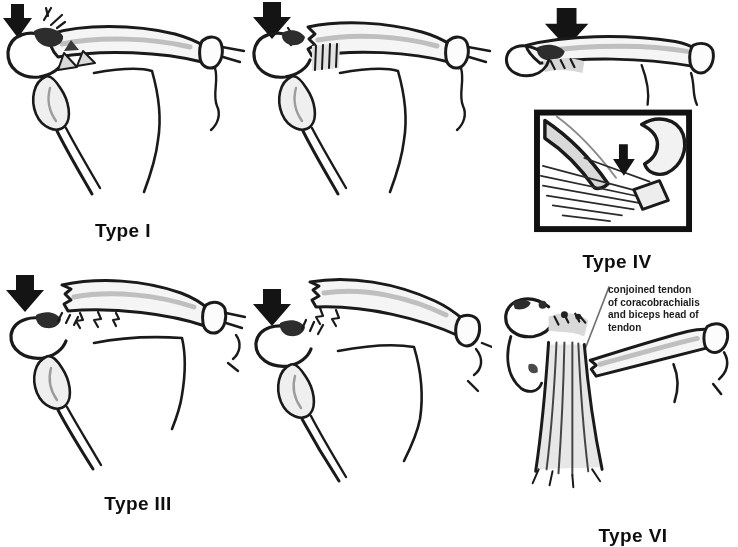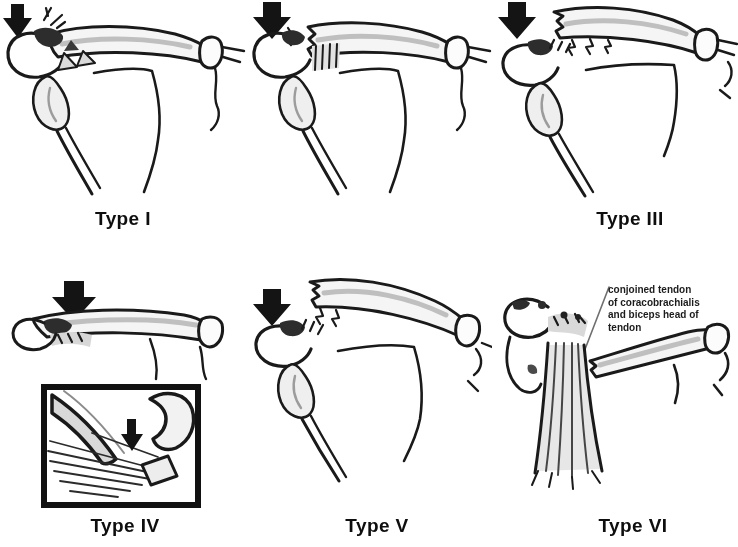--- a/index.html
+++ b/index.html
@@ -16,21 +16,21 @@
     grid-template-rows: 273px 274px;
     background: #ffffff;
   }
   .panel {
     position: relative;
     margin: 0; padding: 0;
     display: flex; flex-direction: column; align-items: stretch;
   }
   .panel svg.art { display: block; }
   .cap {
-    margin-top: 2px;
+    margin-top: 14px;
     text-align: center;
     font-weight: bold;
     font-size: 19px;
     letter-spacing: 0.4px;
     color: #0e0e0e;
   }
   .cap.sh2 { transform: translateX(6px); }
   .cap.sh3 { transform: translateX(15px); }
   .cap.sh4 { transform: translateX(2px); }
   .cap.sh5 { transform: translateX(8px); }
@@ -104,55 +104,20 @@
           <path d="M84,44 L83,68"></path>
           <path d="M91,44 L90,67"></path>
       </g>
       <path class="ln" d="M45,77 C34,82 30,99 36,114 C42,128 57,134 65,126 C72,118 69,101 61,89 C56,81 50,74 45,77 Z" fill="#efefef" stroke="#1a1a1a" stroke-width="2.6"></path>
       <path class="ln" d="M50,88 C47,99 49,111 56,121" fill="none" stroke="#9c9c9c" stroke-width="2.4"></path>
       <g class="ln" stroke="#1a1a1a" fill="none">
         <path stroke-width="3" d="M57,131 C68,153 80,173 92,194"></path>
         <path stroke-width="2.4" d="M66,128 C77,149 89,169 100,188"></path>
       </g>
     </svg>
-  </figure>
-
-  <figure class="panel">
-    <svg class="art" width="246" height="206" viewBox="0 0 246 206">
-      <path d="M16,2 h18 v15 h10 L25,39 L6,17 h10 Z" fill="#141414"></path>
-      <path class="ln" d="M62,12 C100,4 144,7 181,20 C194,25 203,31 208,36 C210,43 209,49 205,53 C170,41 115,34 68,38 L64,31 L71,27 L65,21 L71,16 Z" fill="#f5f5f5" stroke="#1a1a1a" stroke-width="3"></path>
-      <path class="ln" d="M74,24 C112,17 158,22 194,34" fill="none" stroke="#bfbfbf" stroke-width="5"></path>
-      <path class="ln" d="M206,32 C213,27 222,29 225,36 C227,45 225,55 218,59 C211,62 204,58 203,50 C202,43 203,36 206,32 Z" fill="#fcfcfc" stroke="#1a1a1a" stroke-width="3"></path>
-      <g class="ln" stroke="#1a1a1a" stroke-width="2.2" fill="none">
-        <path d="M80,40 l3,7 -7,1 4,7"></path>
-          <path d="M98,39 l3,7 -7,1 4,7"></path>
-          <path d="M116,40 l3,6 -6,1 3,6"></path>
-      </g>
-      <path class="ln" d="M54,50 C34,39 13,47 11,62 C10,77 25,87 43,85 C55,83 63,76 66,68" fill="none" stroke="#1a1a1a" stroke-width="3.2"></path>
-      <path d="M36,42 C46,37 56,39 61,46 C60,52 54,56 46,55 C39,54 35,48 36,42 Z" fill="#2d2d2d"></path>
-      <g class="ln" stroke="#1a1a1a" stroke-width="2.2" fill="none">
-        <path d="M58,48 l4,-8"></path>
-          <path d="M66,50 l4,-8"></path>
-          <path d="M74,52 l4,-8"></path>
-      </g>
-      <path class="ln" d="M94,70 C124,64 152,63 182,65 C186,82 185,104 182,122 C180,136 176,146 172,156" fill="none" stroke="#1a1a1a" stroke-width="2.6"></path>
-      <g class="ln" stroke="#1a1a1a" stroke-width="2.4" fill="none">
-        <path d="M226,40 L245,44"></path>
-          <path d="M226,50 L242,55"></path>
-        <path d="M236,62 C242,70 240,80 233,86"></path>
-          <path d="M228,90 L238,98"></path>
-      </g>
-      <path class="ln" d="M46,84 C35,89 31,105 37,120 C43,134 58,140 66,132 C73,124 70,107 62,95 C57,87 51,81 46,84 Z" fill="#efefef" stroke="#1a1a1a" stroke-width="2.6"></path>
-      <path class="ln" d="M51,95 C48,106 50,117 57,127" fill="none" stroke="#9c9c9c" stroke-width="2.4"></path>
-      <g class="ln" stroke="#1a1a1a" fill="none">
-        <path stroke-width="3" d="M58,137 C69,158 81,177 93,196"></path>
-        <path stroke-width="2.4" d="M67,134 C78,154 90,173 101,192"></path>
-      </g>
-    </svg>
-    <figcaption class="cap sh3">Type III</figcaption>
   </figure>
 
   <figure class="panel">
     <svg class="art" width="246" height="240" viewBox="0 0 246 240">
       <path d="M64,8 h20 v16 h12 L74,48 L52,24 h12 Z" fill="#141414"></path>
       <path class="ln" d="M33,46 C72,36 130,34 184,42 C194,44 201,47 205,50 C206,57 205,63 201,67 C148,58 92,58 47,64 C40,58 34,52 33,46 Z" fill="#f5f5f5" stroke="#1a1a1a" stroke-width="3"></path>
       <path class="ln" d="M48,52 C100,45 158,45 196,52" fill="none" stroke="#bfbfbf" stroke-width="5"></path>
       <path class="ln" d="M202,46 C210,42 219,44 222,51 C224,60 221,69 214,73 C207,76 200,71 199,63 C198,56 199,50 202,46 Z" fill="#fcfcfc" stroke="#1a1a1a" stroke-width="3"></path>
       <path d="M44,48 C54,43 66,45 72,52 C71,58 64,62 55,61 C47,60 43,54 44,48 Z" fill="#2d2d2d"></path>
       <path d="M50,62 C64,58 80,58 92,62 L90,74 C76,70 62,70 52,73 Z" fill="#d7d7d7"></path>
@@ -175,20 +140,55 @@
           <path d="M92,160 L158,184"></path>
       </g>
       <path class="ln" d="M150,126 C166,116 186,120 192,136 C197,152 190,168 176,175 C166,179 156,175 153,166 C160,162 166,155 166,146 C166,136 158,130 150,126 Z" fill="#f2f2f2" stroke="#1a1a1a" stroke-width="3.5"></path>
       <path class="ln" d="M142,192 L168,183 L177,203 L151,212 Z" fill="#ededed" stroke="#1a1a1a" stroke-width="3"></path>
       <path d="M127,146 h9 v15 h7 l-11,17 -11,-17 h6 Z" fill="#141414"></path>
     </svg>
     <figcaption class="cap sh4">Type IV</figcaption>
   </figure>
 
   <figure class="panel">
+    <svg class="art" width="246" height="206" viewBox="0 0 246 206">
+      <path d="M16,2 h18 v15 h10 L25,39 L6,17 h10 Z" fill="#141414"></path>
+      <path class="ln" d="M62,12 C100,4 144,7 181,20 C194,25 203,31 208,36 C210,43 209,49 205,53 C170,41 115,34 68,38 L64,31 L71,27 L65,21 L71,16 Z" fill="#f5f5f5" stroke="#1a1a1a" stroke-width="3"></path>
+      <path class="ln" d="M74,24 C112,17 158,22 194,34" fill="none" stroke="#bfbfbf" stroke-width="5"></path>
+      <path class="ln" d="M206,32 C213,27 222,29 225,36 C227,45 225,55 218,59 C211,62 204,58 203,50 C202,43 203,36 206,32 Z" fill="#fcfcfc" stroke="#1a1a1a" stroke-width="3"></path>
+      <g class="ln" stroke="#1a1a1a" stroke-width="2.2" fill="none">
+        <path d="M80,40 l3,7 -7,1 4,7"></path>
+          <path d="M98,39 l3,7 -7,1 4,7"></path>
+          <path d="M116,40 l3,6 -6,1 3,6"></path>
+      </g>
+      <path class="ln" d="M54,50 C34,39 13,47 11,62 C10,77 25,87 43,85 C55,83 63,76 66,68" fill="none" stroke="#1a1a1a" stroke-width="3.2"></path>
+      <path d="M36,42 C46,37 56,39 61,46 C60,52 54,56 46,55 C39,54 35,48 36,42 Z" fill="#2d2d2d"></path>
+      <g class="ln" stroke="#1a1a1a" stroke-width="2.2" fill="none">
+        <path d="M58,48 l4,-8"></path>
+          <path d="M66,50 l4,-8"></path>
+          <path d="M74,52 l4,-8"></path>
+      </g>
+      <path class="ln" d="M94,70 C124,64 152,63 182,65 C186,82 185,104 182,122 C180,136 176,146 172,156" fill="none" stroke="#1a1a1a" stroke-width="2.6"></path>
+      <g class="ln" stroke="#1a1a1a" stroke-width="2.4" fill="none">
+        <path d="M226,40 L245,44"></path>
+          <path d="M226,50 L242,55"></path>
+        <path d="M236,62 C242,70 240,80 233,86"></path>
+          <path d="M228,90 L238,98"></path>
+      </g>
+      <path class="ln" d="M46,84 C35,89 31,105 37,120 C43,134 58,140 66,132 C73,124 70,107 62,95 C57,87 51,81 46,84 Z" fill="#efefef" stroke="#1a1a1a" stroke-width="2.6"></path>
+      <path class="ln" d="M51,95 C48,106 50,117 57,127" fill="none" stroke="#9c9c9c" stroke-width="2.4"></path>
+      <g class="ln" stroke="#1a1a1a" fill="none">
+        <path stroke-width="3" d="M58,137 C69,158 81,177 93,196"></path>
+        <path stroke-width="2.4" d="M67,134 C78,154 90,173 101,192"></path>
+      </g>
+    </svg>
+    <figcaption class="cap sh3">Type III</figcaption>
+  </figure>
+
+  <figure class="panel">
     <svg class="art" width="246" height="240" viewBox="0 0 246 240">
       <path d="M17,16 h18 v15 h10 L26,53 L7,31 h10 Z" fill="#141414"></path>
       <path class="ln" d="M64,9 C104,2 150,10 189,28 C202,34 211,41 218,47 C219,54 217,60 213,63 C176,46 120,32 70,34 L66,27 L73,23 L67,17 L73,13 Z" fill="#f5f5f5" stroke="#1a1a1a" stroke-width="3"></path>
       <path class="ln" d="M78,20 C120,14 165,25 200,42" fill="none" stroke="#bfbfbf" stroke-width="5"></path>
       <path class="ln" d="M214,44 C222,40 231,43 233,50 C235,59 232,68 225,72 C218,75 211,70 210,62 C209,55 211,48 214,44 Z" fill="#fcfcfc" stroke="#1a1a1a" stroke-width="3"></path>
       <g class="ln" stroke="#1a1a1a" stroke-width="2.2" fill="none">
         <path d="M74,35 l3,8 -7,1 4,7"></path>
           <path d="M90,37 l3,8 -7,1 4,7"></path>
       </g>
       <path class="ln" d="M52,58 C32,47 12,55 10,70 C9,85 24,95 42,93 C54,91 62,84 65,76" fill="none" stroke="#1a1a1a" stroke-width="3.2"></path>
@@ -204,21 +204,20 @@
           <path d="M230,76 C238,86 236,96 228,102"></path>
           <path d="M222,108 L232,118"></path>
       </g>
       <path class="ln" d="M44,92 C33,97 29,114 35,129 C41,143 56,149 64,141 C71,133 68,116 60,104 C55,96 49,89 44,92 Z" fill="#efefef" stroke="#1a1a1a" stroke-width="2.6"></path>
       <path class="ln" d="M49,103 C46,114 48,125 55,135" fill="none" stroke="#9c9c9c" stroke-width="2.4"></path>
       <g class="ln" stroke="#1a1a1a" fill="none">
         <path stroke-width="3" d="M56,146 C68,168 80,188 93,208"></path>
         <path stroke-width="2.4" d="M65,143 C76,164 88,184 100,204"></path>
       </g>
     </svg>
-    <figcaption class="cap sh5">Type V</figcaption>
   </figure>
 
   <figure class="panel">
     <svg class="art" width="246" height="240" viewBox="0 0 246 240">
       <path class="ln" d="M117,14 L80,110" fill="none" stroke="#6f6f6f" stroke-width="1.6"></path>
       <path class="ln" d="M56,34 C38,20 16,26 13,42 C11,57 25,66 41,64 C51,62 58,56 61,49" fill="none" stroke="#1a1a1a" stroke-width="3.2"></path>
       <path d="M20,30 C26,26 34,26 38,30 C36,36 28,38 22,36 Z" fill="#2d2d2d"></path>
       <circle cx="50" cy="32" r="4" fill="#2d2d2d"></circle>
       <path class="ln" d="M18,64 C12,84 14,104 28,116 C36,122 46,120 49,111" fill="none" stroke="#1a1a1a" stroke-width="2.8"></path>
       <path d="M36,92 c6,-2 10,2 9,8 c-6,3 -11,-1 -9,-8 Z" fill="#4a4a4a"></path>

